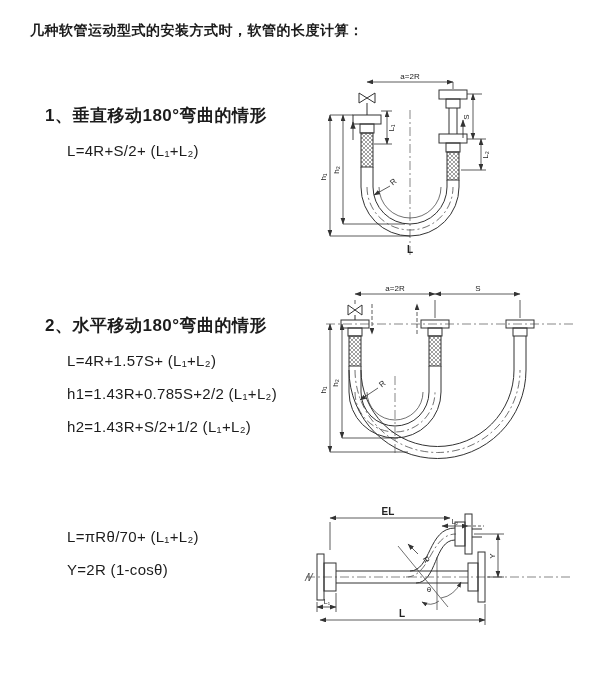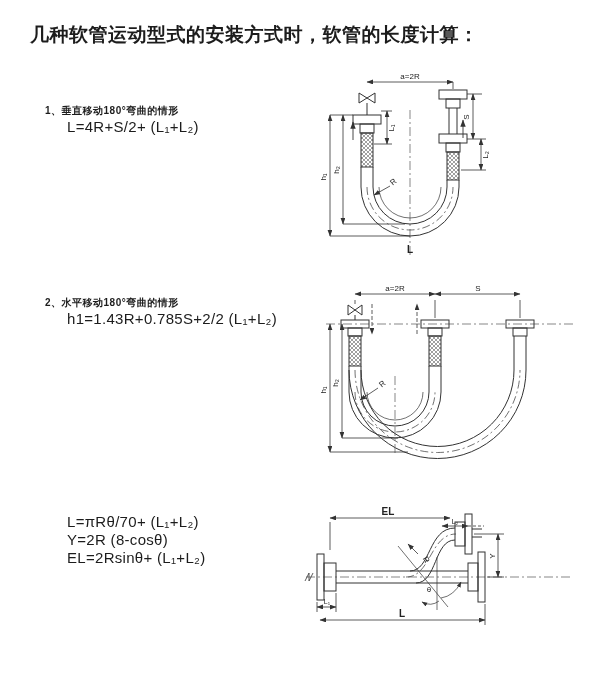--- a/index.html
+++ b/index.html
@@ -2,30 +2,30 @@
 <html><head>
 <meta charset="utf-8">
 <style>
   html,body{margin:0;padding:0;}
   body{
     width:600px;height:675px;background:#ffffff;position:relative;overflow:hidden;
     font-family:"Liberation Sans","DejaVu Sans",sans-serif;color:#1c1c1c;
   }
   .abs{position:absolute;}
   .page-title{
-    left:30px;top:22px;font-size:19px;font-weight:bold;letter-spacing:0.5px;
+    left:30px;top:22px;font-size:14px;font-weight:bold;letter-spacing:0.5px;
   }
   .section{position:absolute;left:45px;}
-  .sec-heading{font-size:10px;font-weight:bold;letter-spacing:0.5px;white-space:nowrap;}
+  .sec-heading{font-size:17px;font-weight:bold;letter-spacing:0.5px;white-space:nowrap;}
   .formula{
-    font-size:15px;font-weight:500;margin-left:22px;line-height:18px;
+    font-size:15px;font-weight:500;margin-left:22px;margin-top:15px;line-height:18px;
     white-space:nowrap;letter-spacing:0.3px;
   }
   #sec1{top:104px;}
-  #sec2{top:296px;}
+  #sec2{top:314px;}
   #sec3{top:513px;}
   .diagram{position:absolute;}
   #dia1{left:310px;top:62px;}
   #dia2{left:308px;top:280px;}
   #dia3{left:298px;top:502px;}
   svg text{font-family:"Liberation Sans","DejaVu Sans",sans-serif;fill:#222;}
   .dimtxt{font-size:8px;}
   .bigtxt{font-size:10px;font-weight:bold;}
 </style>
 </head>
@@ -33,27 +33,28 @@
 
 <div class="abs page-title">几种软管运动型式的安装方式时，软管的长度计算：</div>
 
 <div class="section" id="sec1">
   <div class="sec-heading">1、垂直移动180°弯曲的情形</div>
   <div class="formula">L=4R+S/2+ (L₁+L₂)</div>
 </div>
 
 <div class="section" id="sec2">
   <div class="sec-heading">2、水平移动180°弯曲的情形</div>
+  <div class="formula">L=4R+1.57S+ (L₁+L₂)</div>
   <div class="formula">h1=1.43R+0.785S+2/2 (L₁+L₂)</div>
+  <div class="formula">h2=1.43R+S/2+1/2 (L₁+L₂)</div>
 </div>
 
 <div class="section" id="sec3">
   <div class="formula">L=πRθ/70+ (L₁+L₂)</div>
-  <div class="formula">Y=2R (8-cosθ)</div>
-  <div class="formula">EL=2Rsinθ+ (L₁+L₂)</div>
+  <div class="formula">Y=2R (1-cosθ)</div>
 </div>
 
 <svg class="diagram" id="dia1" width="282" height="200" viewBox="0 0 282 200">
   <defs>
     <marker id="a1" markerWidth="9" markerHeight="8" refX="7.5" refY="3" orient="auto-start-reverse">
       <path d="M0,0 L8,3 L0,6 Z" fill="#333"></path>
     </marker>
     <pattern id="hb1" width="4" height="4" patternUnits="userSpaceOnUse">
       <line x1="0" y1="0" x2="4" y2="4" stroke="#777" stroke-width="0.7"></line>
       <line x1="4" y1="0" x2="0" y2="4" stroke="#777" stroke-width="0.7"></line>

